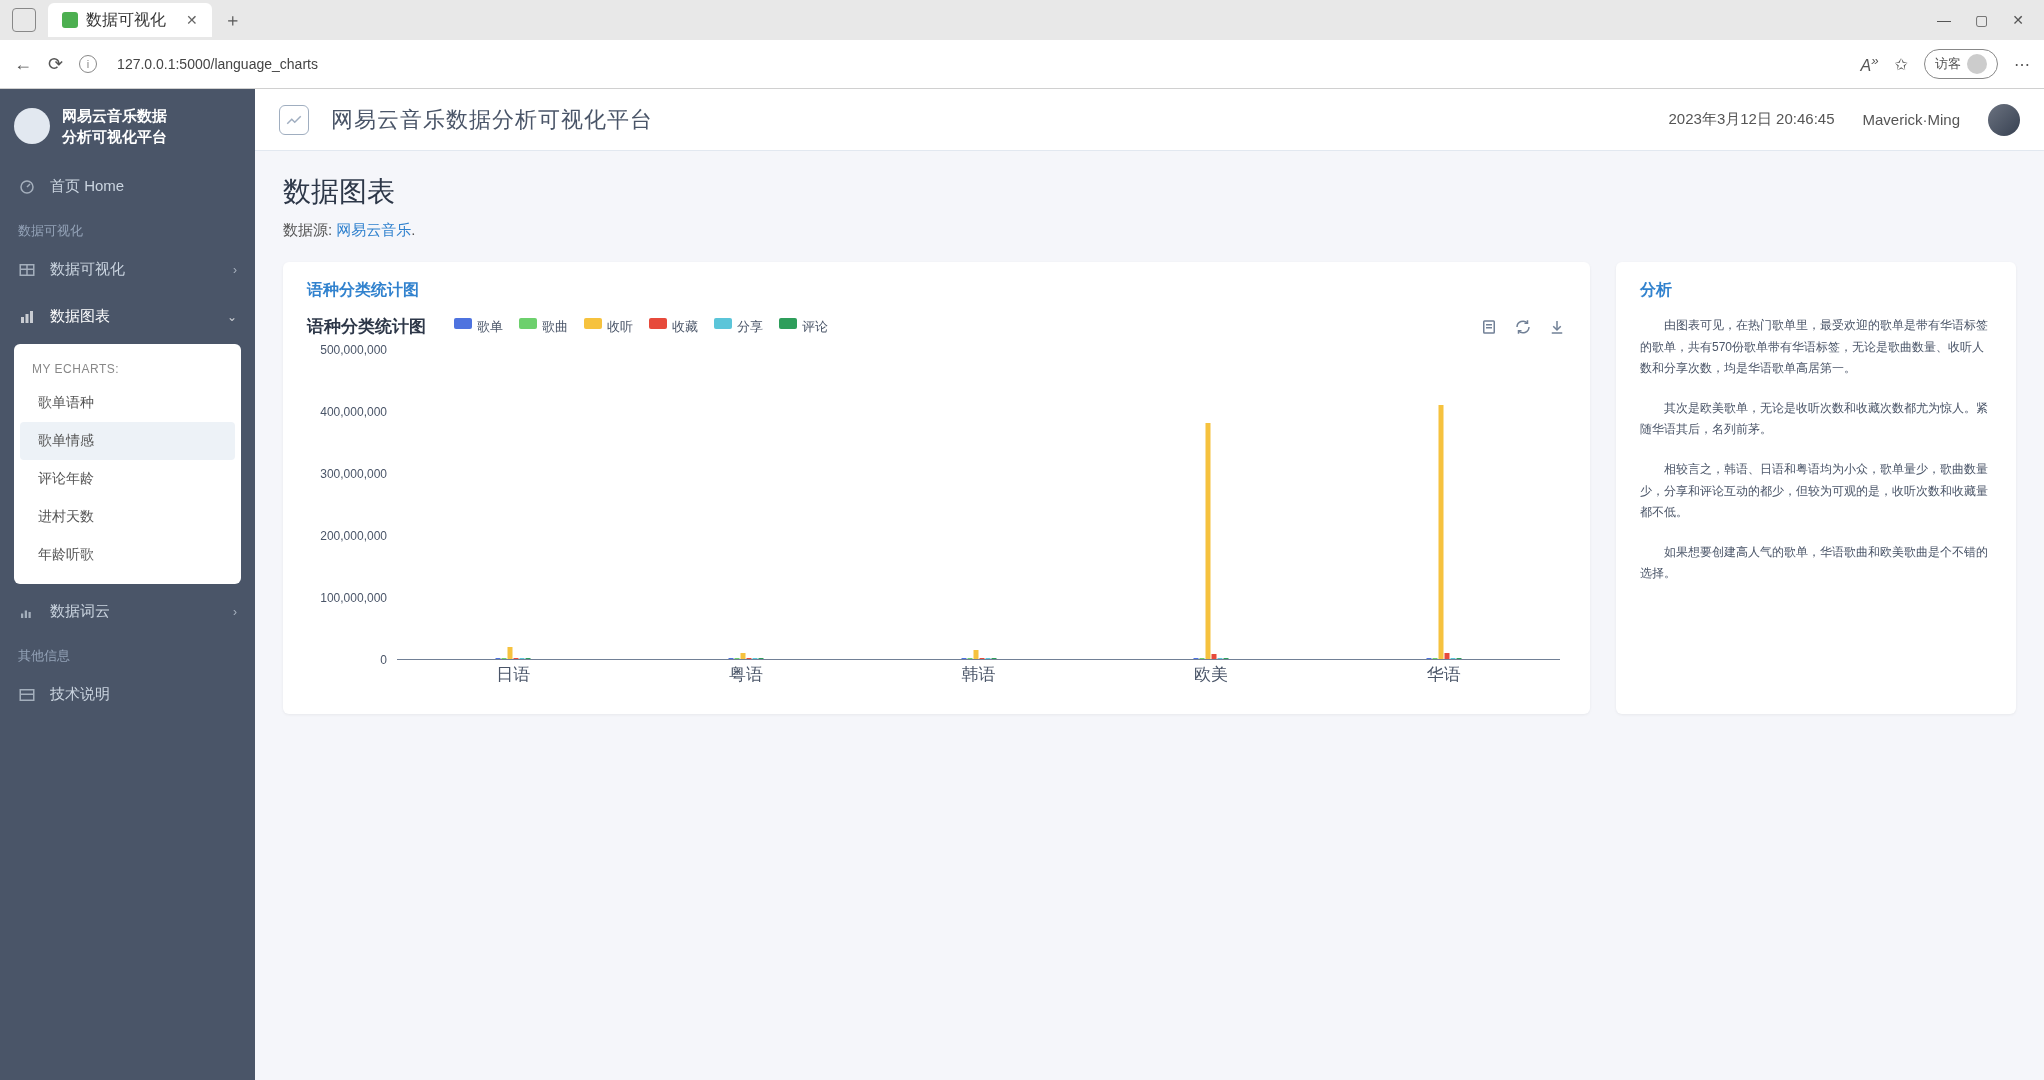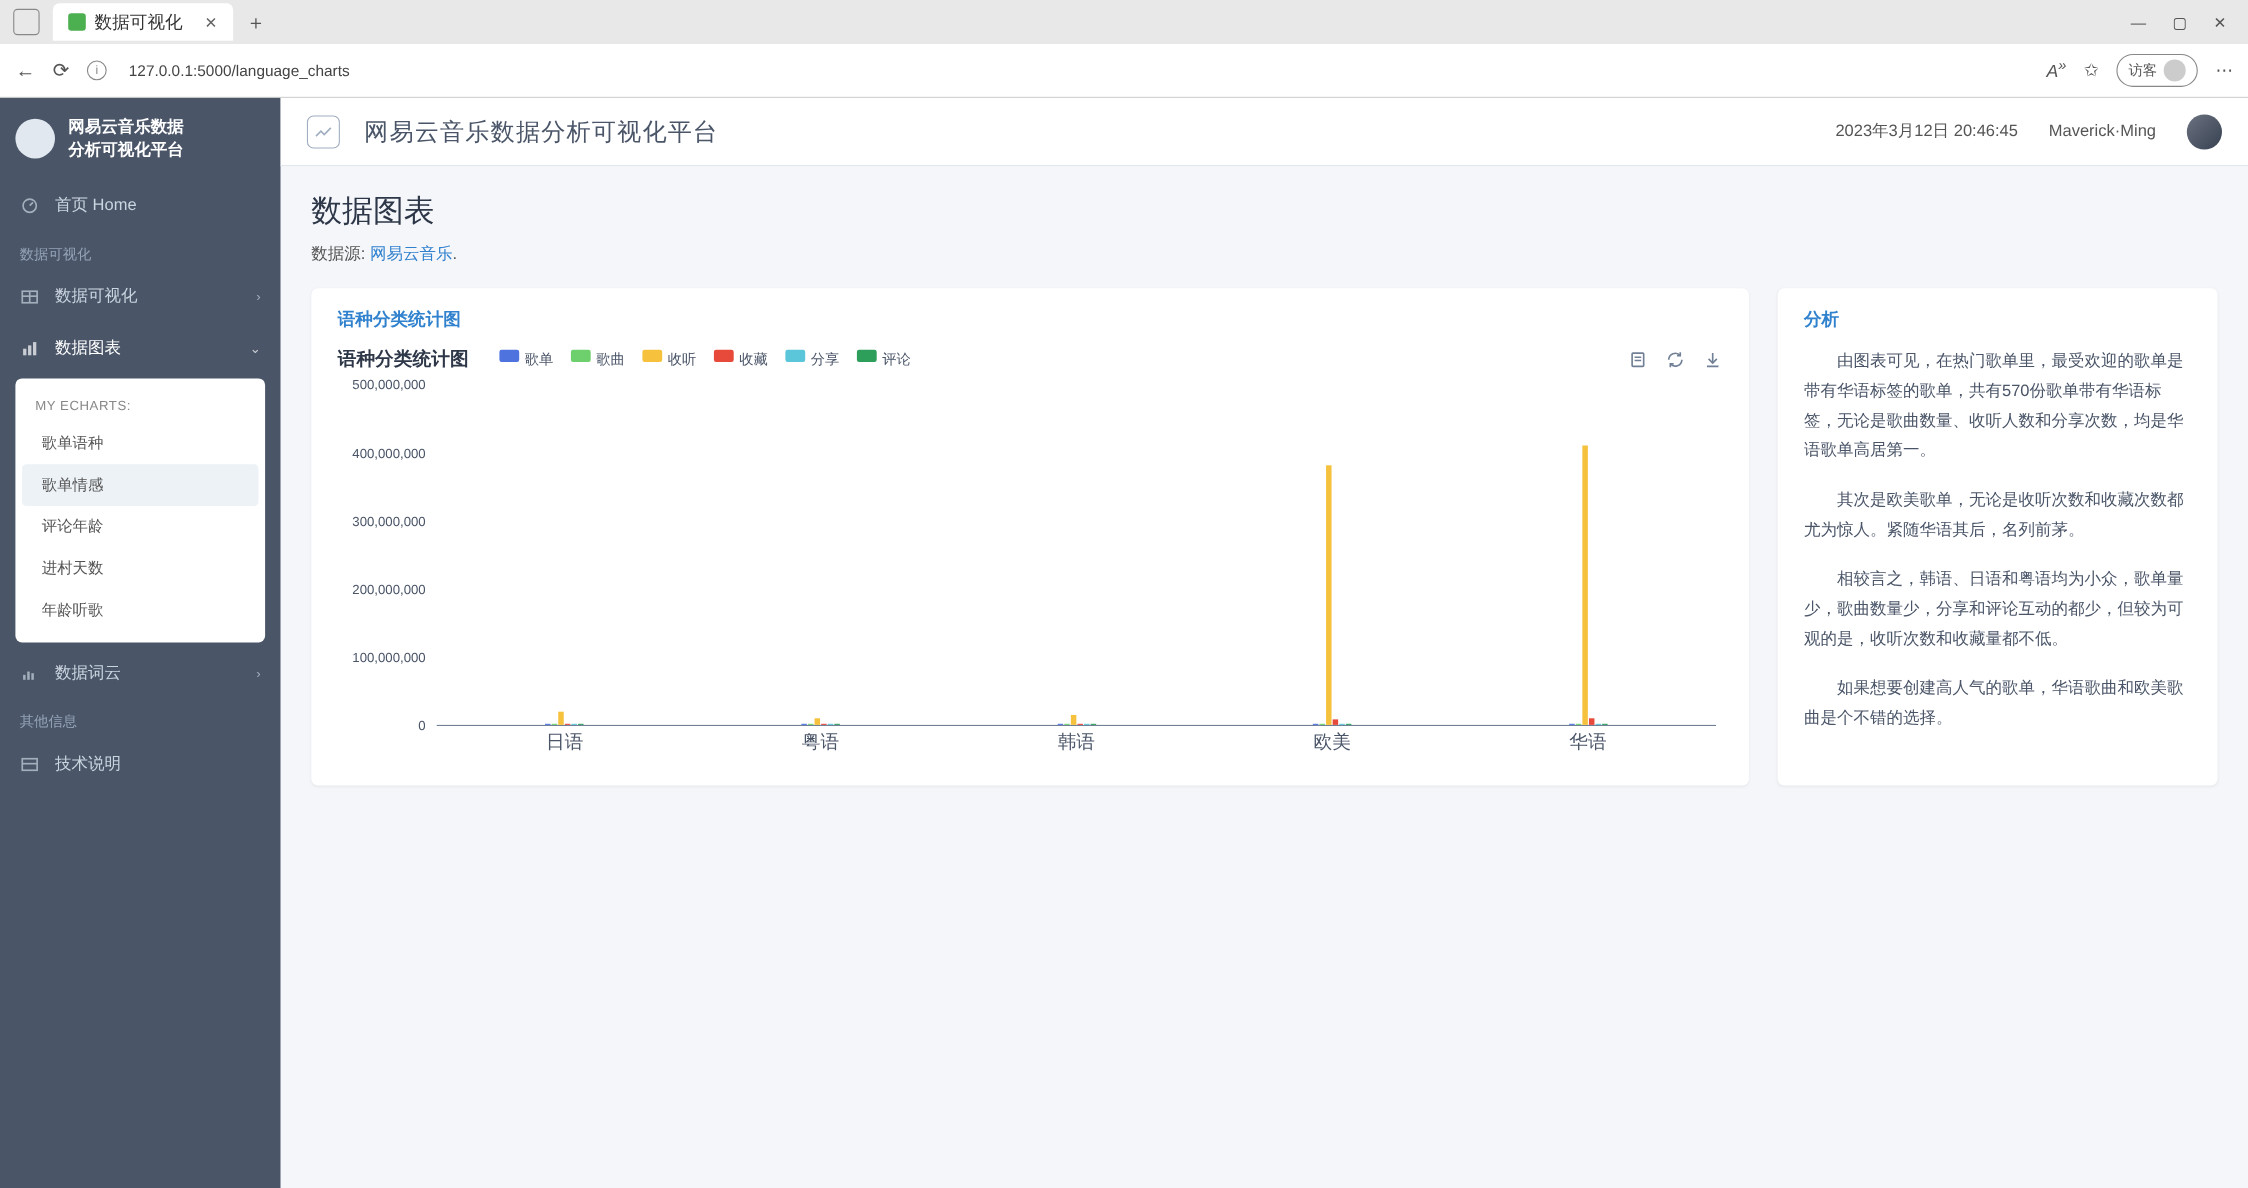--- a/index.html
+++ b/index.html
@@ -71,21 +71,21 @@
 
 .chart-area { position: relative; height: 340px; padding-left: 90px; }
 .yaxis { position: absolute; left: 0; top: 0; bottom: 30px; width: 86px; }
 .ytick { position: absolute; right: 6px; font-size: 12px; color: #4a5568; transform: translateY(-50%); }
 .plot { position: absolute; left: 90px; right: 6px; top: 0; bottom: 30px; border-bottom: 1px solid #718096; }
 .bar-group { position: absolute; bottom: 0; display: flex; align-items: flex-end; gap: 1px; transform: translateX(-50%); }
 .bar { width: 5px; }
 .xaxis { position: absolute; left: 90px; right: 6px; bottom: 0; height: 26px; }
 .xtick { position: absolute; bottom: 4px; font-size: 17px; color: #4a5568; transform: translateX(-50%); }
 
-.analysis-body p { font-size: 15px; color: #4a5568; line-height: 1.8; margin-bottom: 18px; text-indent: 2em; }
+.analysis-body p { font-size: 12px; color: #4a5568; line-height: 1.8; margin-bottom: 18px; text-indent: 2em; }
 
 svg { display: block; }
 </style>
 </head>
 <body>
 
 <div class="browser-chrome">
   <div class="tab-bar">
     <div class="tab-square"></div>
     <div class="tab">

